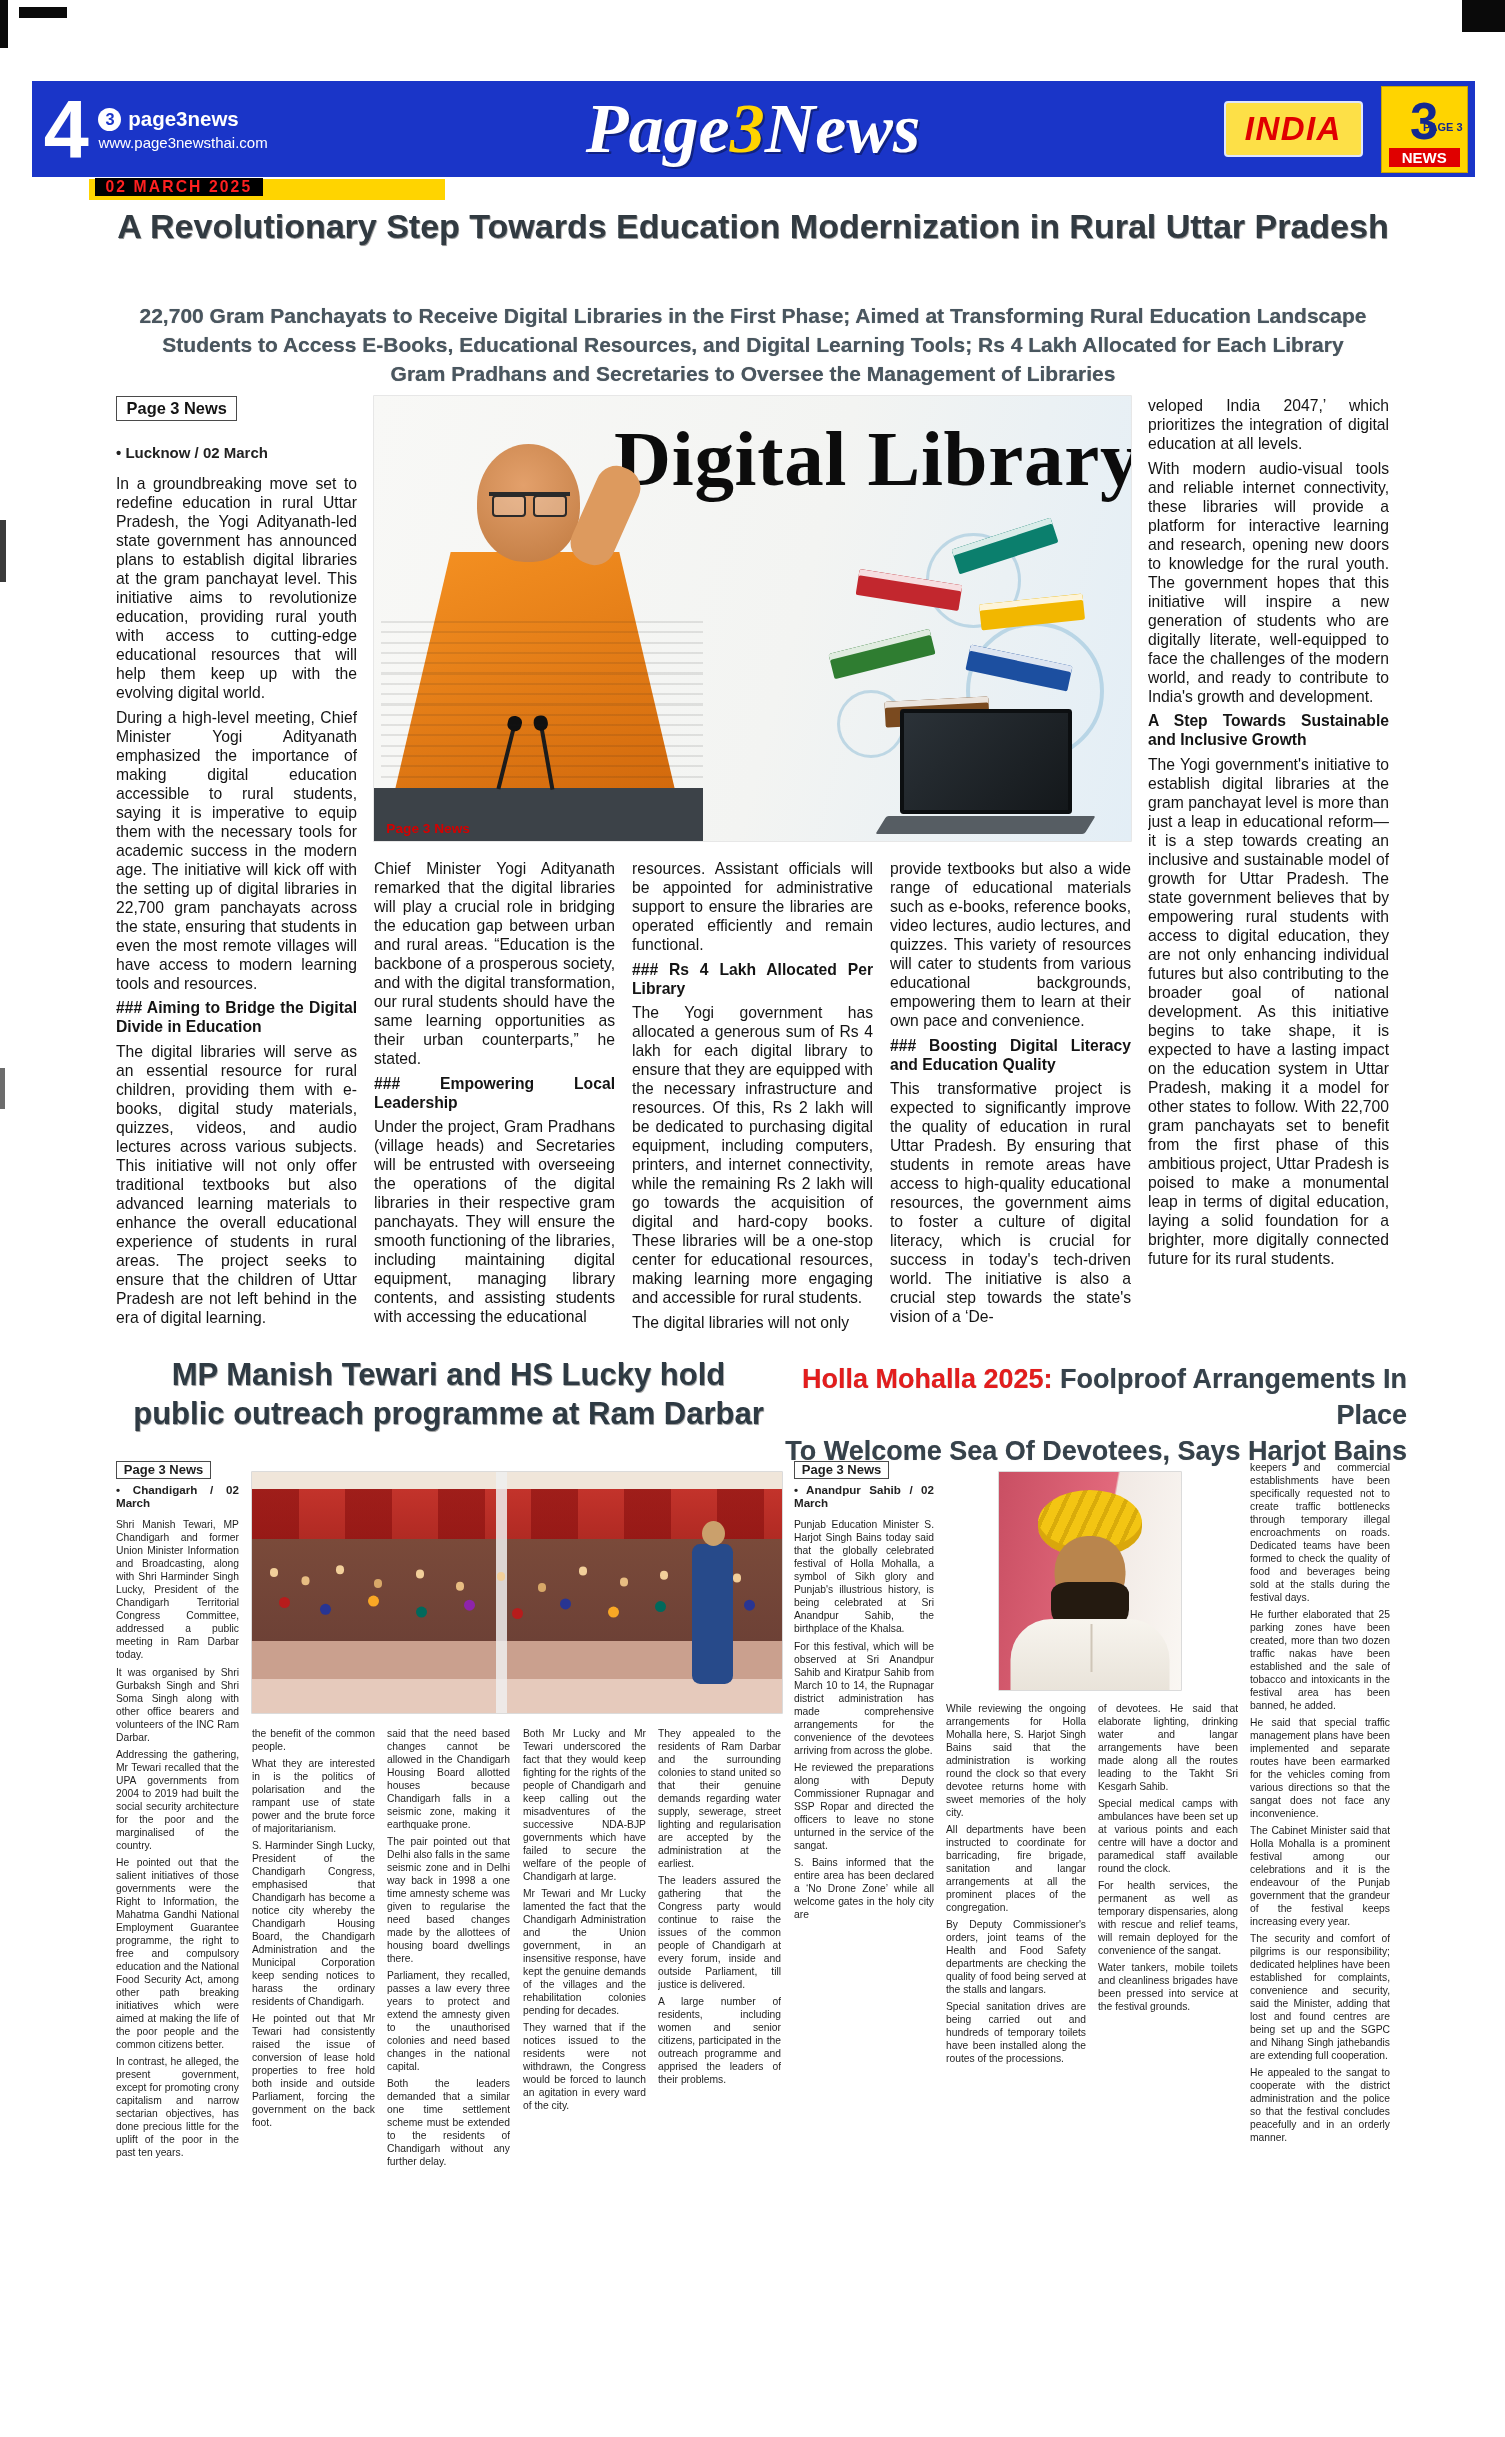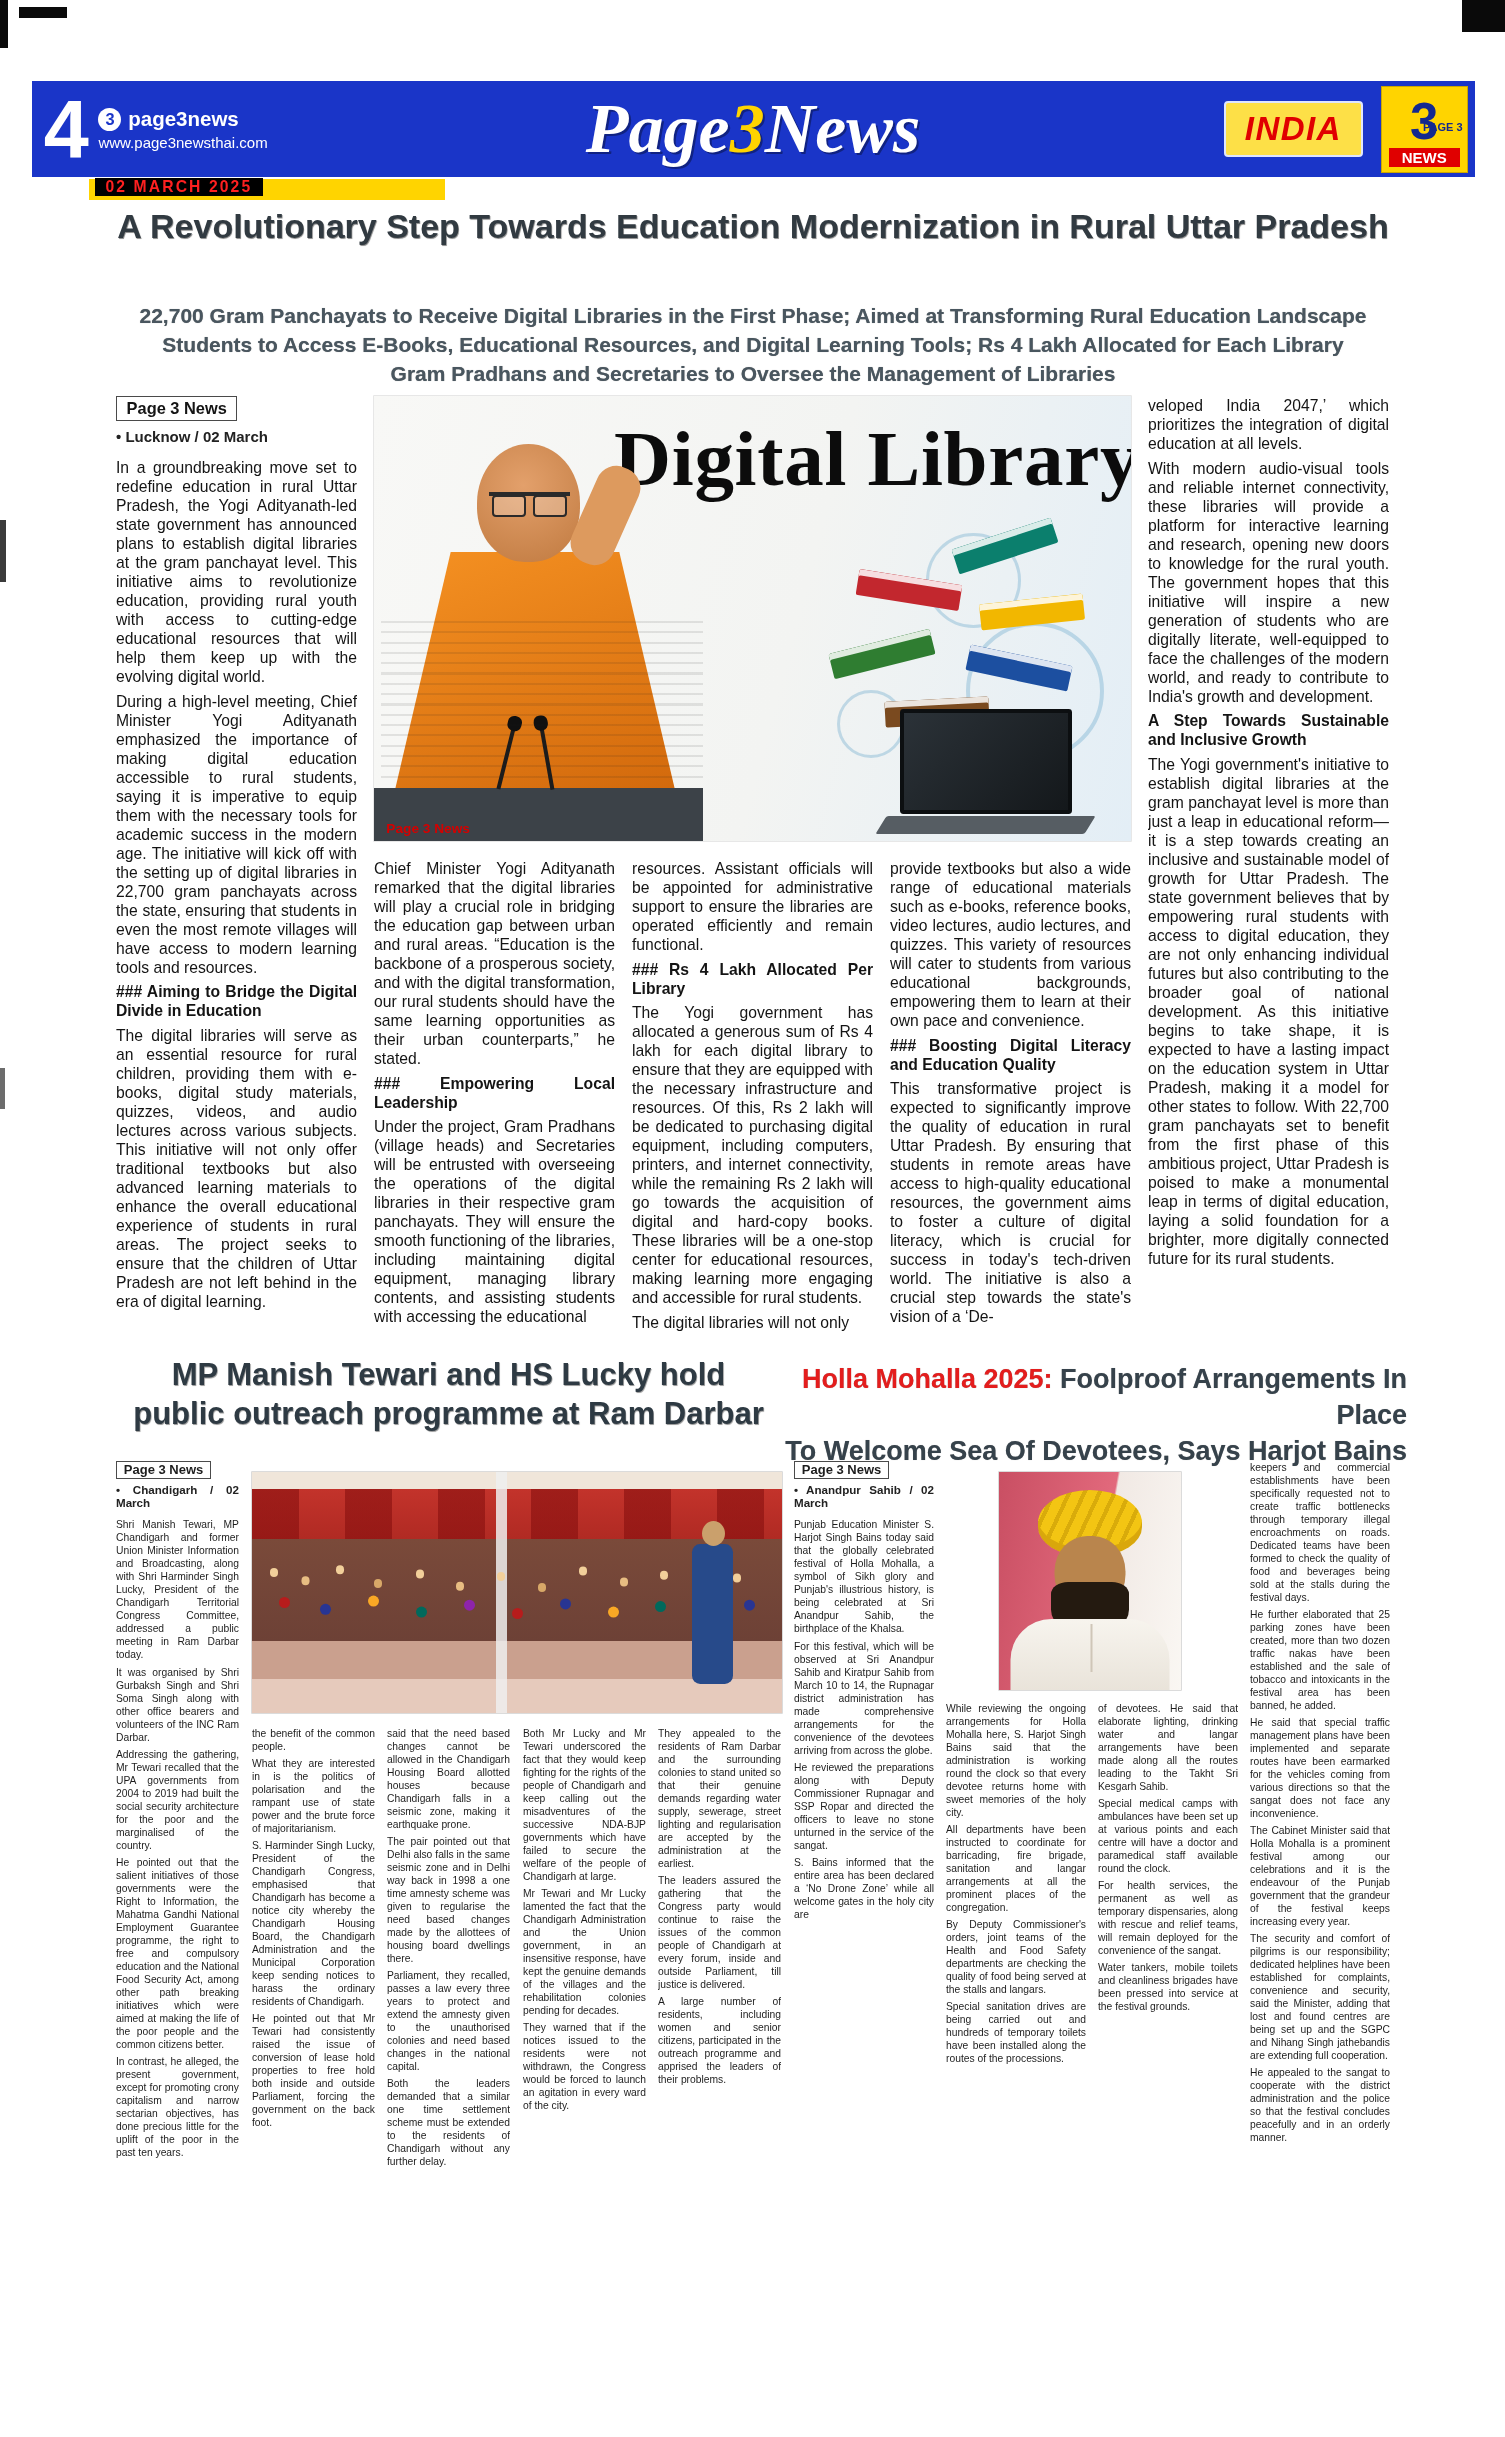--- a/index.html
+++ b/index.html
@@ -50,21 +50,21 @@
   
   .lead-body{position:absolute;left:116px;top:396px;width:1273px;height:955px;}
   .lcol{position:absolute;top:0;width:241px;height:955px;overflow:hidden;
         font-size:15.7px;line-height:19px;text-align:justify;color:#141414;}
   .lcol p{margin:0 0 5.5px 0;}
   .lcol p.b{font-weight:bold;}
   .c0{left:0;} .c1{left:258px;} .c2{left:516px;} .c3{left:774px;} .c4{left:1032px;}
   .c1,.c2,.c3{padding-top:463px;box-sizing:border-box;}
   .byline{margin:0 0 12.3px 0;}
   .byline .src{display:inline-block;border:1.4px solid #4a4a4a;padding:2.1px 9.6px;font-weight:bold;font-size:16.4px;}
-  .byline .plc{display:block;margin-top:6px;font-weight:bold;font-size:15px;color:#222;}
+  .byline .plc{display:block;margin-top:22px;font-weight:bold;font-size:15px;color:#222;}
 
   
   .hero{position:absolute;left:258px;top:0;width:757px;height:445px;overflow:hidden;
         background:linear-gradient(105deg,#f8f8f6 0%,#f3f4f2 55%,#e3eef6 100%);box-shadow:0 0 0 0.7px #ddd;}
   .hero-title{position:absolute;left:240px;top:18px;font-family:"Liberation Serif",serif;
               font-weight:bold;font-size:79px;color:#0c0c0c;letter-spacing:0.7px;white-space:nowrap;}
   .swirl{position:absolute;border:3.4px solid rgba(110,170,205,.38);border-radius:50%;}
   .sw1{right:110px;top:137px;width:89px;height:89px;}
   .sw2{right:27px;top:226px;width:130px;height:130px;border-width:4.8px;}
   .sw3{right:226px;top:294px;width:62px;height:62px;}

